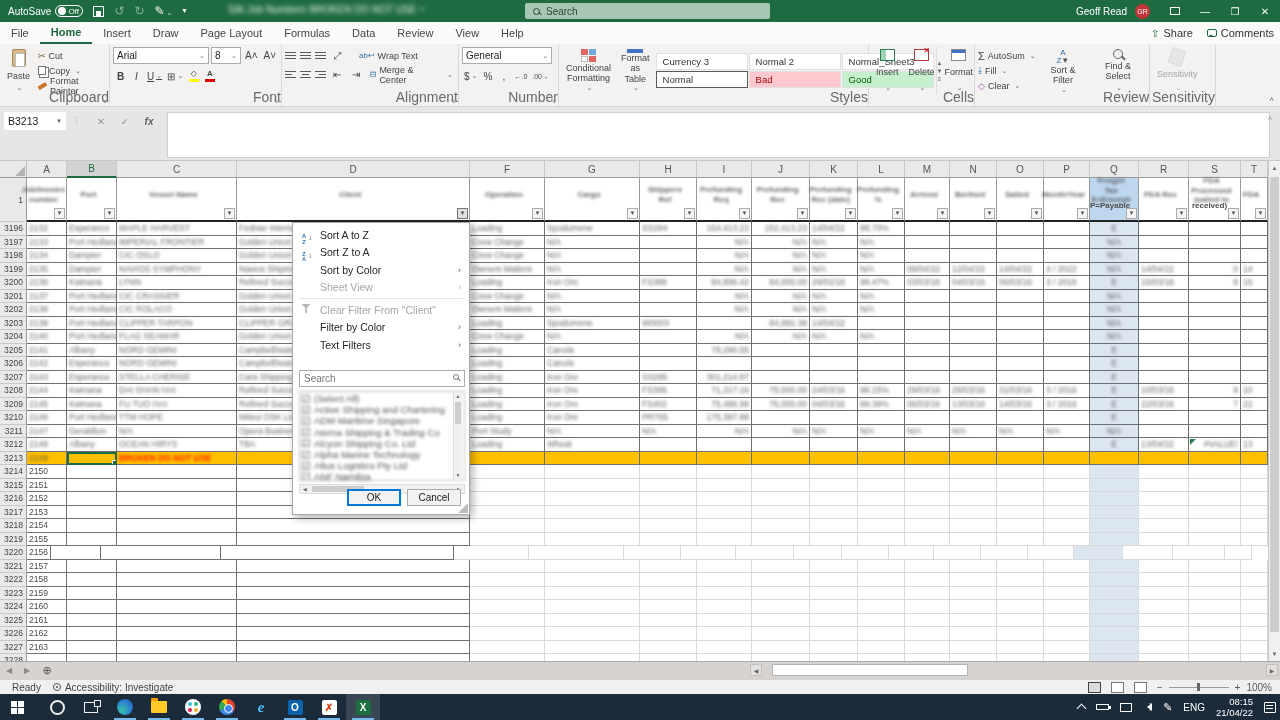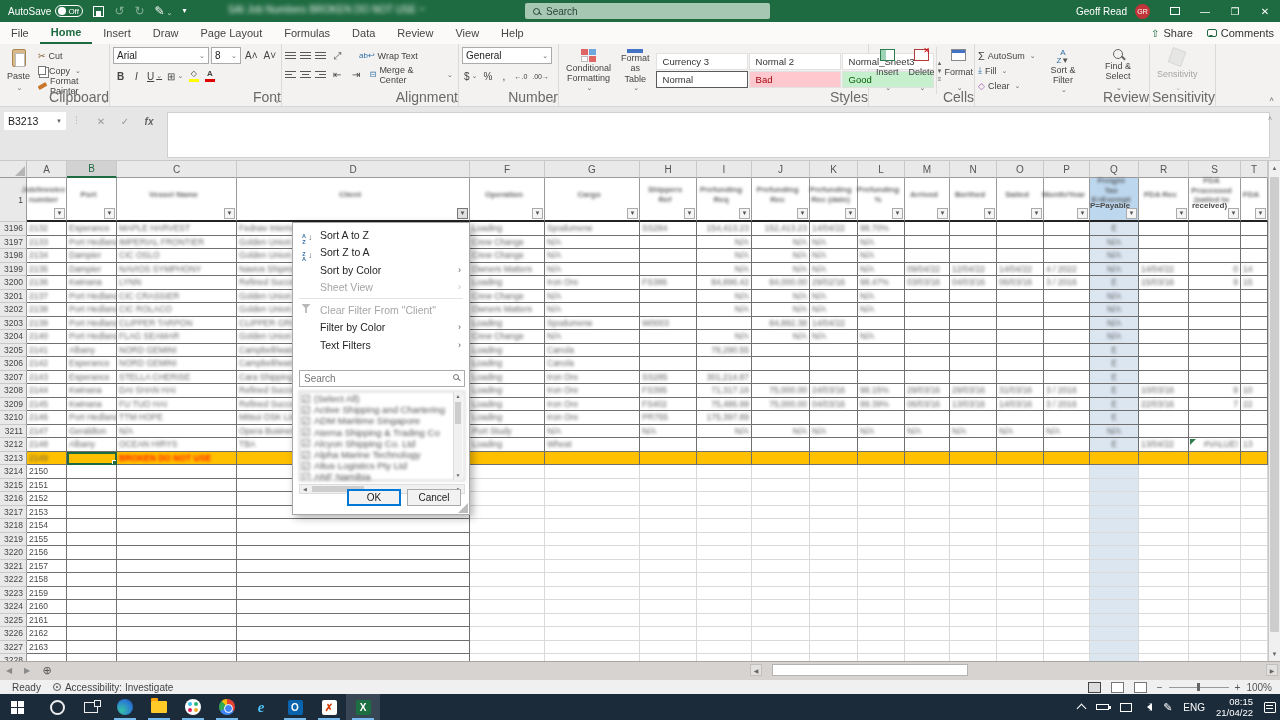--- a/index.html
+++ b/index.html
@@ -1582,21 +1582,21 @@
         <div class="dcell lite" style="width: 47px;"></div>
         <div class="dcell lite" style="width: 47px;"></div>
         <div class="dcell lite" style="width: 46px;"></div>
         <div class="dcell lite qfill" style="width: 49px;"></div>
         <div class="dcell lite" style="width: 50px;"></div>
         <div class="dcell lite rgt" style="width: 52px;"></div>
         <div class="dcell lite" style="width: 27px;"></div>
       </div>
       <div class="grow" style="height: 13.5px;">
         <div class="rowhead">3220</div>
-        <div class="dcell" style="width: 40px;">
+        <div class="dcell" style="width: 24px;">
           <span>2156</span>
         </div>
         <div class="dcell" style="width: 50px;"></div>
         <div class="dcell" style="width: 120px;"></div>
         <div class="dcell" style="width: 233px;"></div>
         <div class="dcell lite" style="width: 75px;"></div>
         <div class="dcell lite" style="width: 95px;"></div>
         <div class="dcell lite" style="width: 57px;"></div>
         <div class="dcell lite rgt" style="width: 55px;"></div>
         <div class="dcell lite rgt" style="width: 58px;"></div>

